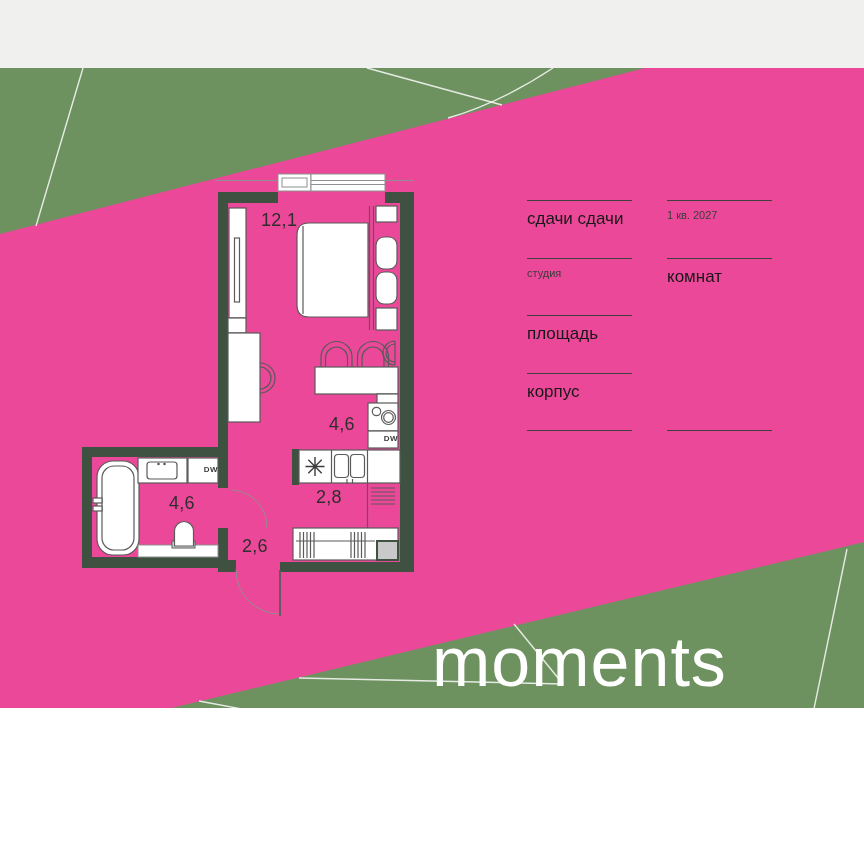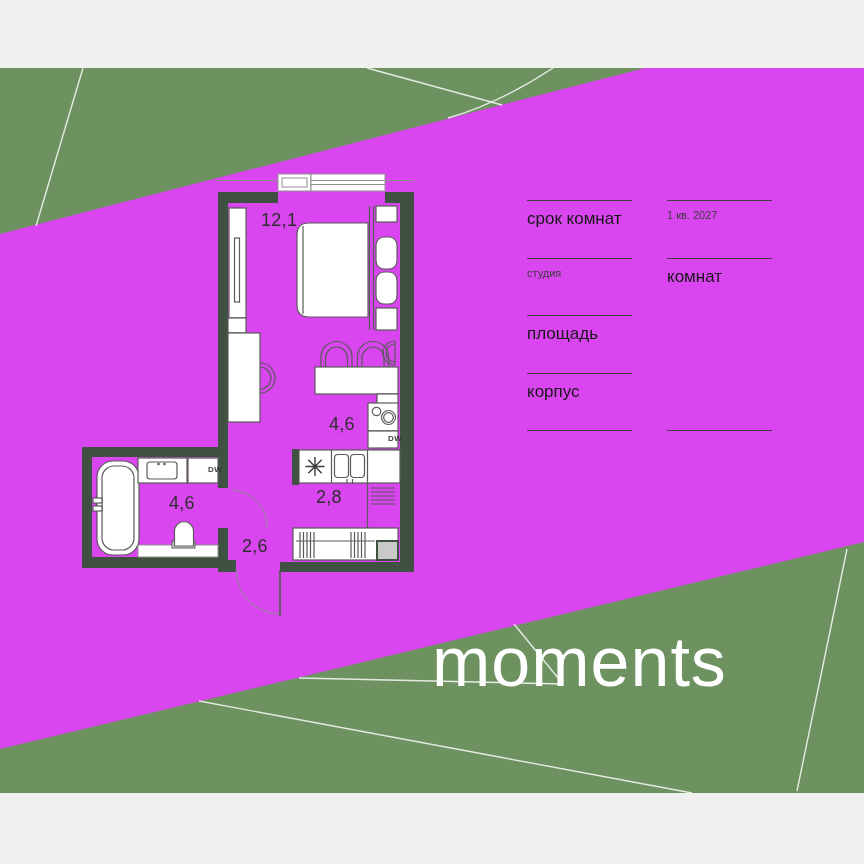--- a/index.html
+++ b/index.html
@@ -1,32 +1,32 @@
 <!DOCTYPE html>
 <html><head>
 <meta charset="utf-8">
 <style>
   html,body{margin:0;padding:0;background:#ffffff;}
-  .stage{position:relative;width:864px;height:864px;overflow:hidden;background:#d946ef;
+  .stage{position:relative;width:864px;height:708px;overflow:hidden;background:#ec4899;
          font-family:"Liberation Sans", sans-serif;}
   .stage svg{position:absolute;left:0;top:0;}
 
   
   .furn{fill:#ffffff;stroke:#5a5a5a;stroke-width:1.2;}
   .furn-nf{fill:none;stroke:#5a5a5a;stroke-width:1.2;}
   .thin{fill:none;stroke:#8f8f8f;stroke-width:1;}
   .thinbox{fill:#ffffff;stroke:#8f8f8f;stroke-width:1;}
   .sym{stroke:#3c3c3c;stroke-width:1.4;fill:none;}
   .deco{stroke:rgba(255,255,255,.82);stroke-width:1.4;fill:none;}
 
   
   .rlabel{position:absolute;font-size:18px;color:#2e2e2e;letter-spacing:.3px;
           white-space:nowrap;}
   .dwlabel{position:absolute;font-size:8px;font-weight:bold;color:#3a3a3a;
-           text-align:left;letter-spacing:.4px;margin-left:20px;}
+           text-align:right;letter-spacing:.4px;}
 
   
   .specs{position:absolute;left:527px;top:200px;width:245px;}
   .srow{display:flex;gap:35px;height:57.6px;box-sizing:border-box;}
   .scell{width:105px;box-sizing:border-box;border-top:1.5px solid #3f3f3f;padding-top:8px;}
   .slabel{font-size:17px;color:#181818;}
   .svalue{font-size:11px;color:#3c3c3c;}
   .send{height:0;}
   .send .scell{padding:0;}
 
@@ -170,21 +170,21 @@
   <span class="rlabel" style="left:261px;top:210px">12,1</span>
   <span class="rlabel" style="left:329px;top:414px">4,6</span>
   <span class="rlabel" style="left:169px;top:493px">4,6</span>
   <span class="rlabel" style="left:316px;top:487px">2,8</span>
   <span class="rlabel" style="left:242px;top:536px">2,6</span>
   <span class="dwlabel" style="left:368px;top:434px;width:30px">DW</span>
   <span class="dwlabel" style="left:188px;top:465px;width:30px">DW</span>
 
   <div class="specs">
     <div class="srow">
-      <div class="scell slabel">срок комнат</div>
+      <div class="scell slabel">сдачи сдачи</div>
       <div class="scell svalue">1 кв. 2027</div>
     </div>
     <div class="srow">
       <div class="scell svalue">студия</div>
       <div class="scell slabel">комнат</div>
     </div>
     <div class="srow">
       <div class="scell slabel">площадь</div>
     </div>
     <div class="srow">

